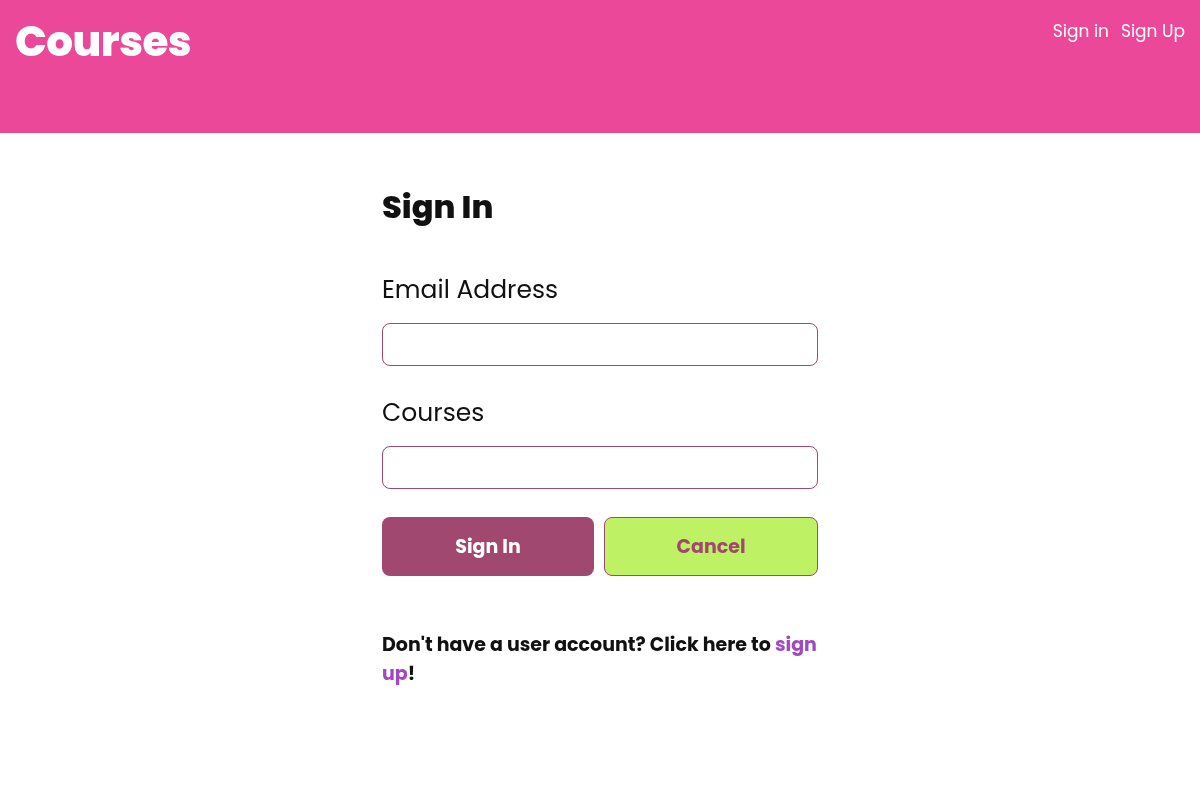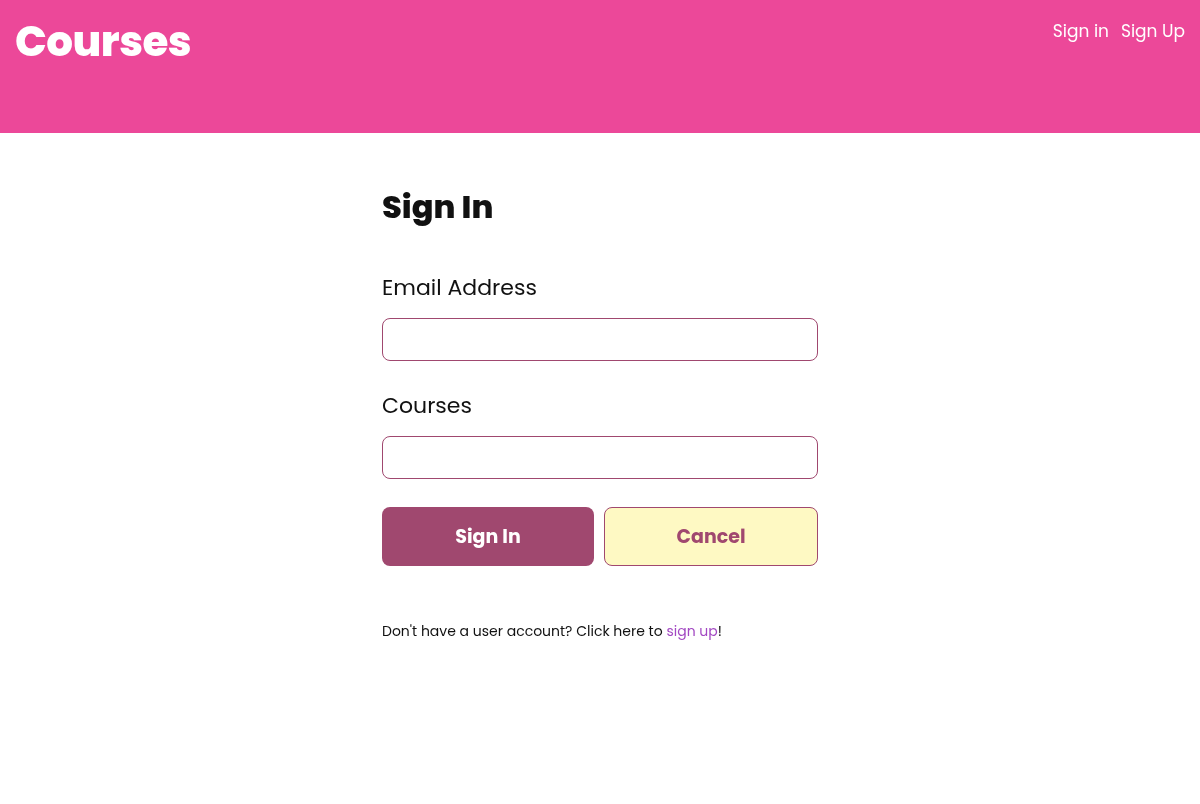--- a/index.html
+++ b/index.html
@@ -55,21 +55,21 @@
       color: #111;
       margin-bottom: 40px;
     }
     
     .form-group {
       margin-bottom: 28px;
     }
     
     .form-label {
       display: block;
-      font-size: 22px;
+      font-size: 25px;
       font-weight: 400;
       color: #111;
       margin-bottom: 14px;
     }
     
     .form-input {
       width: 100%;
       padding: 8px 12px;
       font-size: 16px;
       border: 1.5px solid #a0486f;
@@ -96,30 +96,30 @@
       text-align: center;
     }
     
     .button-primary {
       background: #a0486f;
       color: #ffffff;
       border: none;
     }
     
     .button-secondary {
-      background: #fef9c3;
+      background: #bef264;
       color: #a0486f;
       border: 1.5px solid #a0486f;
     }
     
     .signup-prompt {
-      font-size: 14px;
+      font-size: 19px;
       line-height: 1.5;
       color: #111;
-      font-weight: 400;
+      font-weight: 700;
     }
     
     .signup-link {
       color: #a248c2;
       text-decoration: none;
       cursor: pointer;
     }
   </style>
 </head>
 <body>

